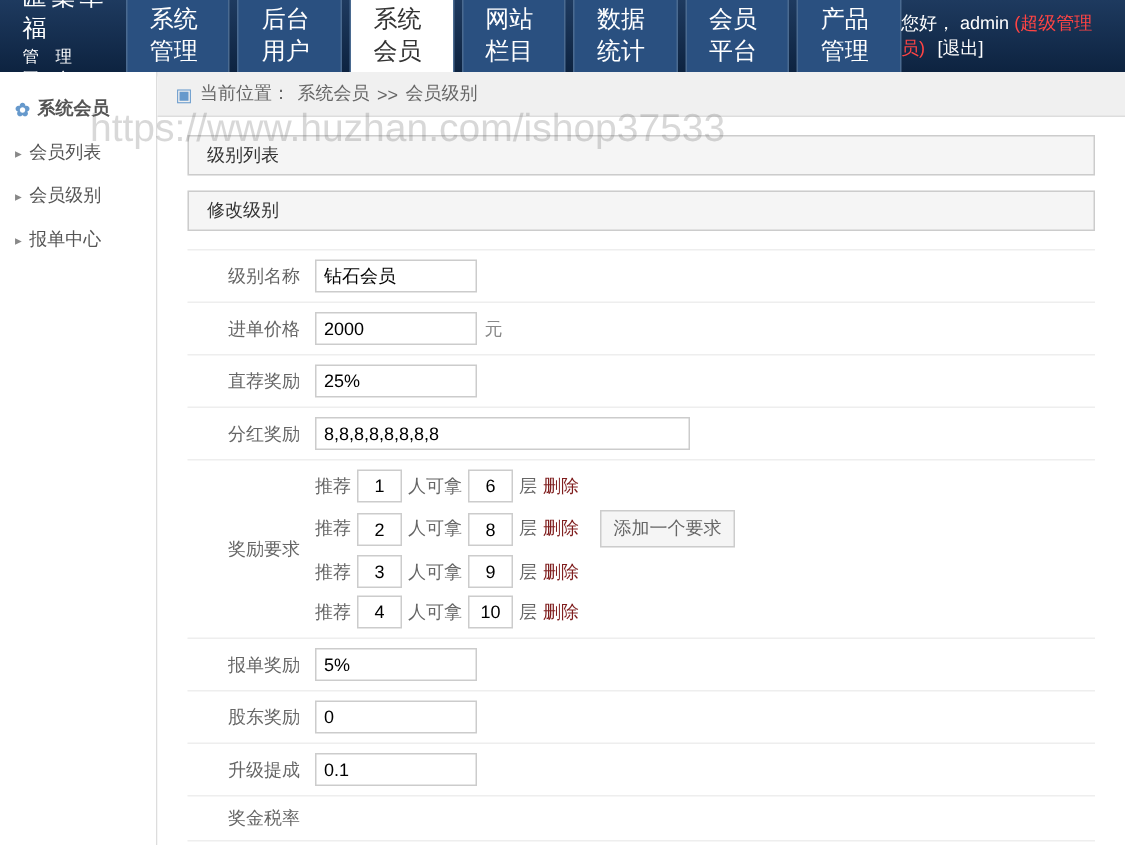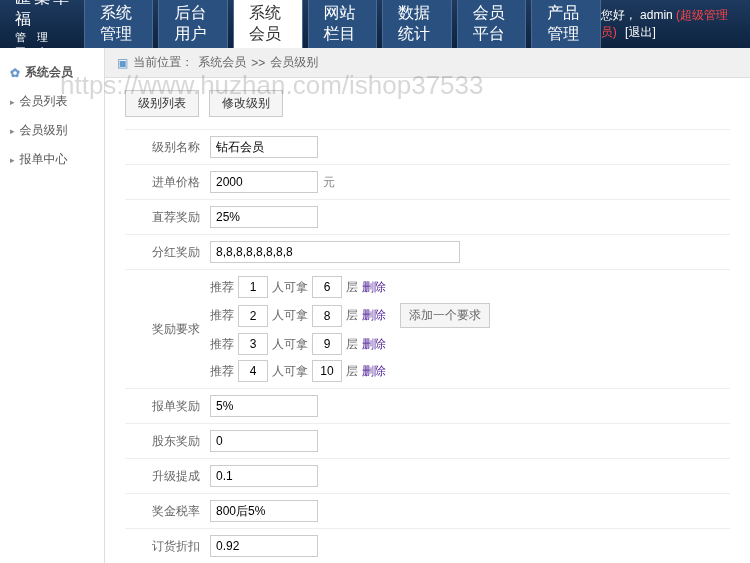--- a/index.html
+++ b/index.html
@@ -20,36 +20,36 @@
     .sidebar { width: 105px; background: #fff; border-right: 1px solid #ddd; min-height: 515px; padding-top: 10px; }
     .sidebar-item { padding: 6px 10px; cursor: pointer; display: flex; align-items: center; gap: 5px; color: #555; }
     .sidebar-item .gear { color: #6699cc; }
     .sidebar-item .tri { color: #888; font-size: 9px; }
     .sidebar-item.bold { font-weight: bold; }
     
     .main { flex: 1; background: #fff; }
     .breadcrumb { background: #f0f0f0; border-bottom: 1px solid #ddd; padding: 6px 12px; display: flex; align-items: center; gap: 5px; color: #666; }
     .breadcrumb .icon { color: #6699cc; }
     
-    .sub-tabs { display: flex; gap: 10px; padding: 12px 20px; }
+    .sub-tabs { display: flex; gap: 10px; padding: 12px 20px; flex-direction: column; }
     .sub-tab { padding: 4px 12px; border: 1px solid #ccc; background: #f5f5f5; cursor: pointer; }
     
     .form-area { padding: 0 20px; }
     .form-row { display: flex; align-items: center; padding: 6px 0; border-top: 1px solid #eee; }
     .form-label { width: 85px; text-align: right; padding-right: 10px; color: #666; font-size: 12px; }
     .form-content { flex: 1; display: flex; align-items: center; gap: 5px; flex-wrap: wrap; }
     .form-content input[type="text"] { border: 1px solid #ccc; padding: 3px 5px; height: 22px; font-size: 12px; }
     .w120 { width: 108px; }
     .w250 { width: 250px; }
     .w30 { width: 30px; text-align: center; }
     .unit { color: #888; }
     
     .tier-rows { display: flex; flex-direction: column; gap: 5px; }
     .tier-row { display: flex; align-items: center; gap: 4px; font-size: 12px; color: #666; }
-    .btn-del { color: #4c1d95; cursor: pointer; font-family: Liberation Serif, serif; }
+    .btn-del { color: #7f1d1d; cursor: pointer; font-family: Liberation Serif, serif; }
     .btn-add { border: 1px solid #ccc; background: #f5f5f5; padding: 3px 8px; cursor: pointer; margin-left: 10px; }
     
     .watermark { position: fixed; top: 70px; left: 40px; font-size: 26px; color: rgba(100,100,100,0.25); pointer-events: none; font-family: Arial; margin-left: 20px; }
   </style>
 </head>
 <body>
 
 <div class="header">
   <div class="logo-area">
     <span class="logo-text">匯集幸福</span>
@@ -187,23 +187,20 @@
           </div>
       </div>
       <div class="form-row">
         <div class="form-label">升级提成</div>
         <div class="form-content">
             <input type="text" class="w120" value="0.1" style="">
           </div>
       </div>
       <div class="form-row">
         <div class="form-label">奖金税率</div>
-        <div class="form-content">
-            <input type="text" class="w120" value="800后5%" style="">
-          </div>
       </div>
       <div class="form-row">
         <div class="form-label">订货折扣</div>
         <div class="form-content">
             <input type="text" class="w120" value="0.92" style="">
           </div>
       </div>
 
     </div>
   </div>

